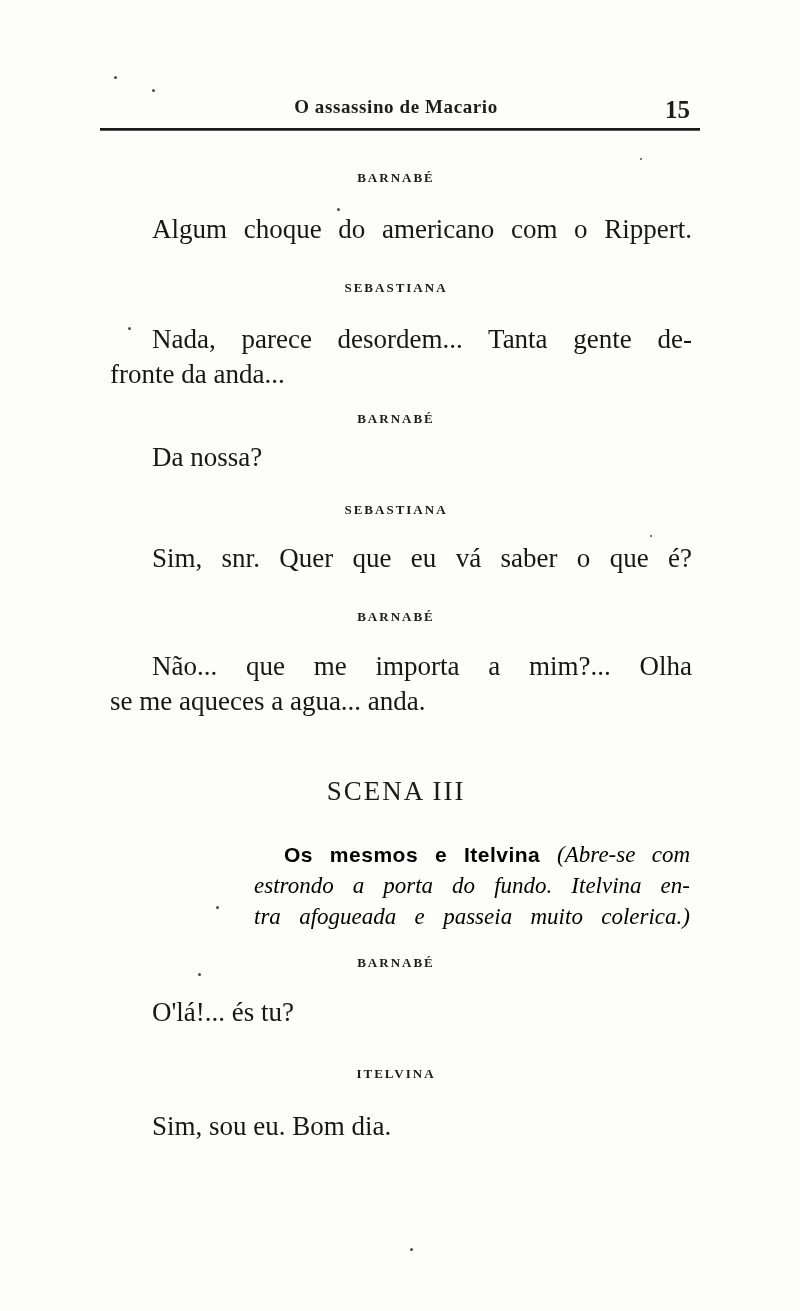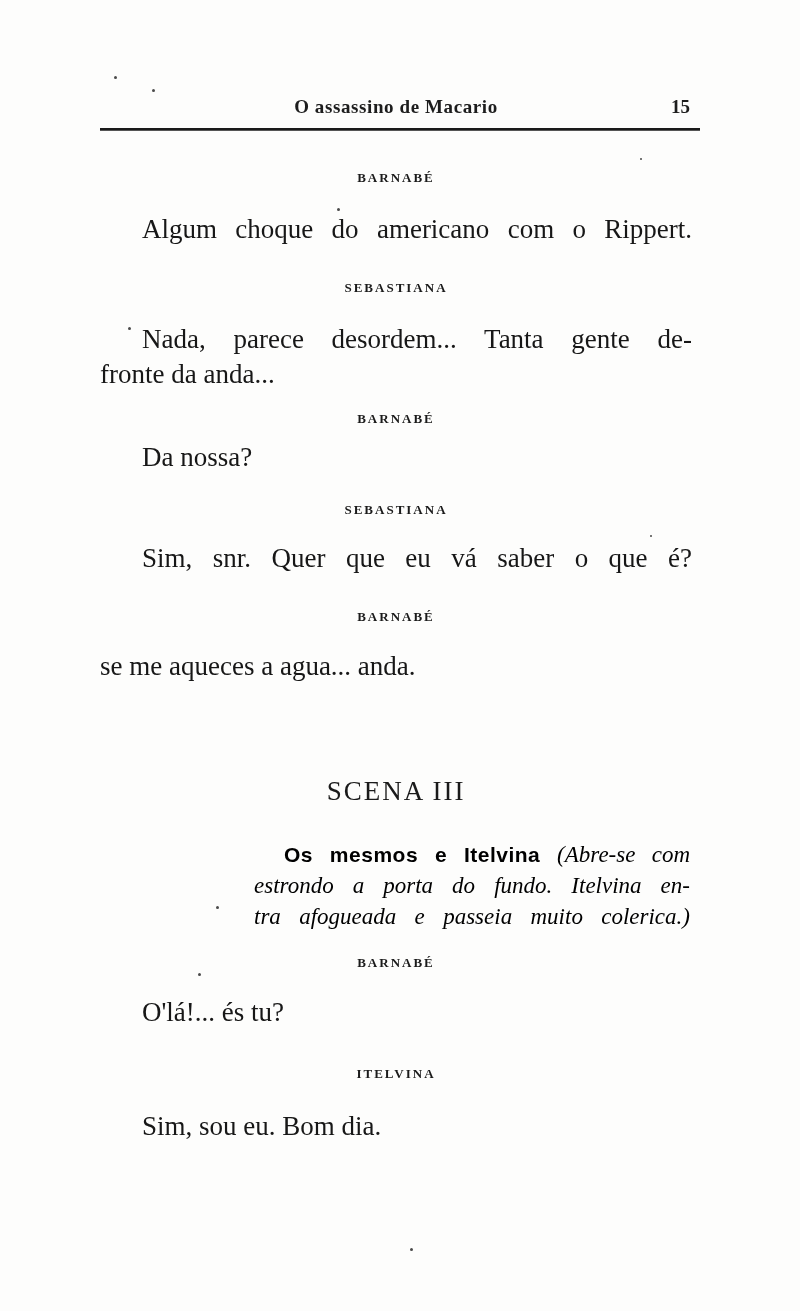--- a/index.html
+++ b/index.html
@@ -27,21 +27,21 @@
     text-align: center;
     font-size: 19px;
     font-weight: 700;
     letter-spacing: 0.6px;
     color: #1d1d1d;
   }
   .page-number {
     position: absolute;
     top: 96px;
     right: 110px;
-    font-size: 19px;
+    font-size: 25px;
     font-weight: 700;
     color: #1d1d1d;
   }
   .header-rule {
     position: absolute;
     top: 128px;
     left: 100px;
     width: 600px;
     height: 3px;
     background: linear-gradient(to bottom, #1a1a1a 0 2px, #555 2px 3px);
@@ -65,20 +65,21 @@
     text-align: center;
     font-size: 27px;
     letter-spacing: 2px;
     color: #1a1a1a;
     white-space: nowrap;
   }
   .block.dialogue .line {
     font-size: 27px;
     line-height: 35px;
     color: #171717;
+    margin-left: 10px;
   }
   .block.stagedir .line {
     font-size: 23px;
     line-height: 31px;
     color: #000000;
   }
   .line.indent { text-indent: 42px; }
   .block.stagedir .line.indent { text-indent: 30px; }
   .line.stretch {
     text-align: justify;
@@ -124,20 +125,21 @@
       <div class="block speaker" style="top: 411px;">BARNABÉ</div>
       <div class="block dialogue" style="top: 440px;">
         <div class="line indent">Da nossa?</div>
       </div>
       <div class="block speaker" style="top: 502px;">SEBASTIANA</div>
       <div class="block dialogue" style="top: 541px;">
         <div class="line indent stretch">Sim, snr. Quer que eu vá saber o que é?</div>
       </div>
       <div class="block speaker" style="top: 609px;">BARNABÉ</div>
       <div class="block dialogue" style="top: 649px;">
+        <div class="line indent stretch">Não... que me importa a mim?... Olha</div>
         <div class="line">se me aqueces a agua... anda.</div>
       </div>
       <div class="block scene" style="top: 776px; text-align: center;">SCENA III</div>
       <div class="block stagedir" style="top: 839px; left: 254px; width: 436px;">
         <div class="line indent stretch"><span class="seg-bold">Os mesmos e Itelvina </span><span class="seg-italic">(Abre-se com</span></div>
         <div class="line stretch"><span class="seg-italic">estrondo a porta do fundo. Itelvina en-</span></div>
         <div class="line stretch"><span class="seg-italic">tra afogueada e passeia muito colerica.)</span></div>
       </div>
       <div class="block speaker" style="top: 955px;">BARNABÉ</div>
       <div class="block dialogue" style="top: 995px;">

